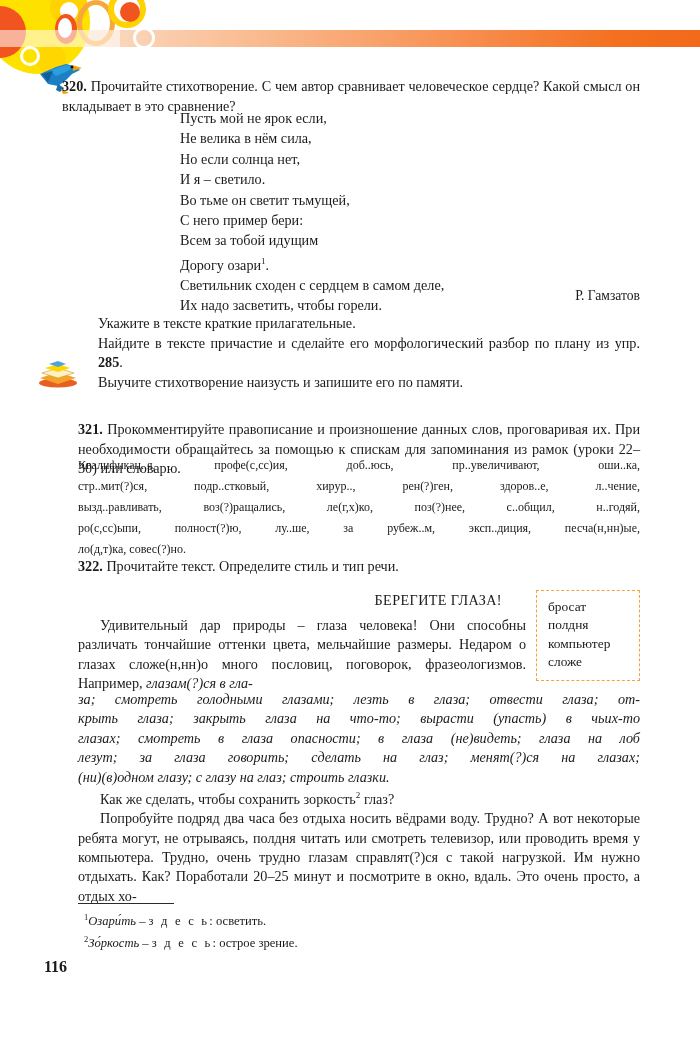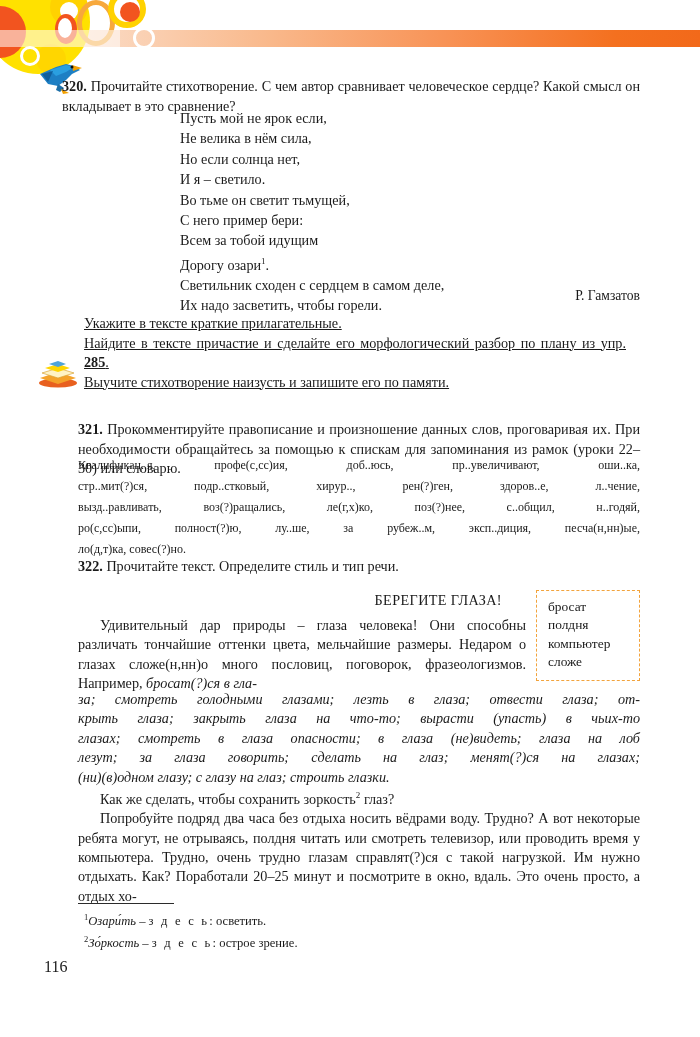--- a/index.html
+++ b/index.html
@@ -47,21 +47,21 @@
   .bird-icon { position:absolute; left:36px; top:58px; width:48px; height:40px; }
   .book-icon { position:absolute; left:36px; top:358px; width:44px; height:30px; }
 
   
   .poem { left:180px; top:108px; font-size:14.2px; line-height:20.4px; }
   .poem div { white-space:nowrap; }
   .poem sup { font-size:9px; vertical-align:super; }
   .author { left:62px; top:288px; width:578px; text-align:right; font-size:13.6px; }
 
   
-  .tasks { left:84px; top:314px; width:542px; font-size:14.2px; line-height:19.5px; text-align:justify;text-decoration:underline; }
+  .tasks { left:98px; top:314px; width:542px; font-size:14.2px; line-height:19.5px; text-align:justify; }
   .tasks .learn { margin-top:0px; }
 
   
   .ex321 { left:78px; top:420px; width:562px; font-size:14.2px; line-height:19.5px; text-align:justify; }
   .wordlist { left:78px; top:455px; width:562px; font-size:12px; line-height:21px; text-align:justify; }
   .wordlist div { text-align:justify; text-align-last:justify; white-space:nowrap; }
   .wordlist div:last-child { text-align-last:left; }
 
   
   .ex322 { left:78px; top:557px; width:562px; font-size:14.2px; line-height:19.5px; }
@@ -87,21 +87,21 @@
   .body322c sup { font-size:9px; vertical-align:super; }
 
   
   .fn-rule { position:absolute; left:78px; top:903px; width:96px; height:1px; background:#2b2b2b; }
   .footnotes { left:84px; top:908px; width:556px; font-size:12.6px; line-height:18px; }
   .footnotes div { }
   .footnotes sup { font-size:8.5px; vertical-align:super; }
   .fn-term { font-style:italic; }
   .fn-here { letter-spacing:2.2px; }
 
-  .pagenum { left:44px; top:958px; font-size:16px; font-weight:normal; }
+  .pagenum { left:44px; top:958px; font-size:16px; font-weight:bold; }
 </style>
 </head>
 <body>
 
 <div class="header-deco">
   <div class="hd-bar"></div>
   <div class="c c-sun-y"></div>
   <div class="c c-sun-o"></div>
   <div class="c c-ring-o1"></div>
   <div class="c c-ring-o1i"></div>
@@ -187,21 +187,21 @@
   <div class="block title322">БЕРЕГИТЕ ГЛАЗА!</div>
 
   <div class="block vocab">
     <div>бросат</div>
     <div>полдня</div>
     <div>компьютер</div>
     <div>сложе</div>
   </div>
 
   <div class="block body322a">
-    <span>Удивительный дар природы – глаза человека! Они способны различать тончайшие оттенки цвета, мельчайшие размеры. Недаром о глазах сложе(н,нн)о много пословиц, поговорок, фразеологизмов. Например, </span><span class="ital">бросат(?)ся в гла-</span>
+    <span>Удивительный дар природы – глаза человека! Они способны различать тончайшие оттенки цвета, мельчайшие размеры. Недаром о глазах сложе(н,нн)о много пословиц, поговорок, фразеологизмов. Например, </span><span class="ital">глазам(?)ся в гла-</span>
   </div>
 
   <div class="block body322b">
     <div>за; смотреть голодными глазами; лезть в глаза; отвести глаза; от-</div>
     <div>крыть глаза; закрыть глаза на что-то; вырасти (упасть) в чьих-то</div>
     <div>глазах; смотреть в глаза опасности; в глаза (не)видеть; глаза на лоб</div>
     <div>лезут; за глаза говорить; сделать на глаз; менят(?)ся на глазах;</div>
     <div>(ни)(в)одном глазу; с глазу на глаз; строить глазки.</div>
   </div>
 

